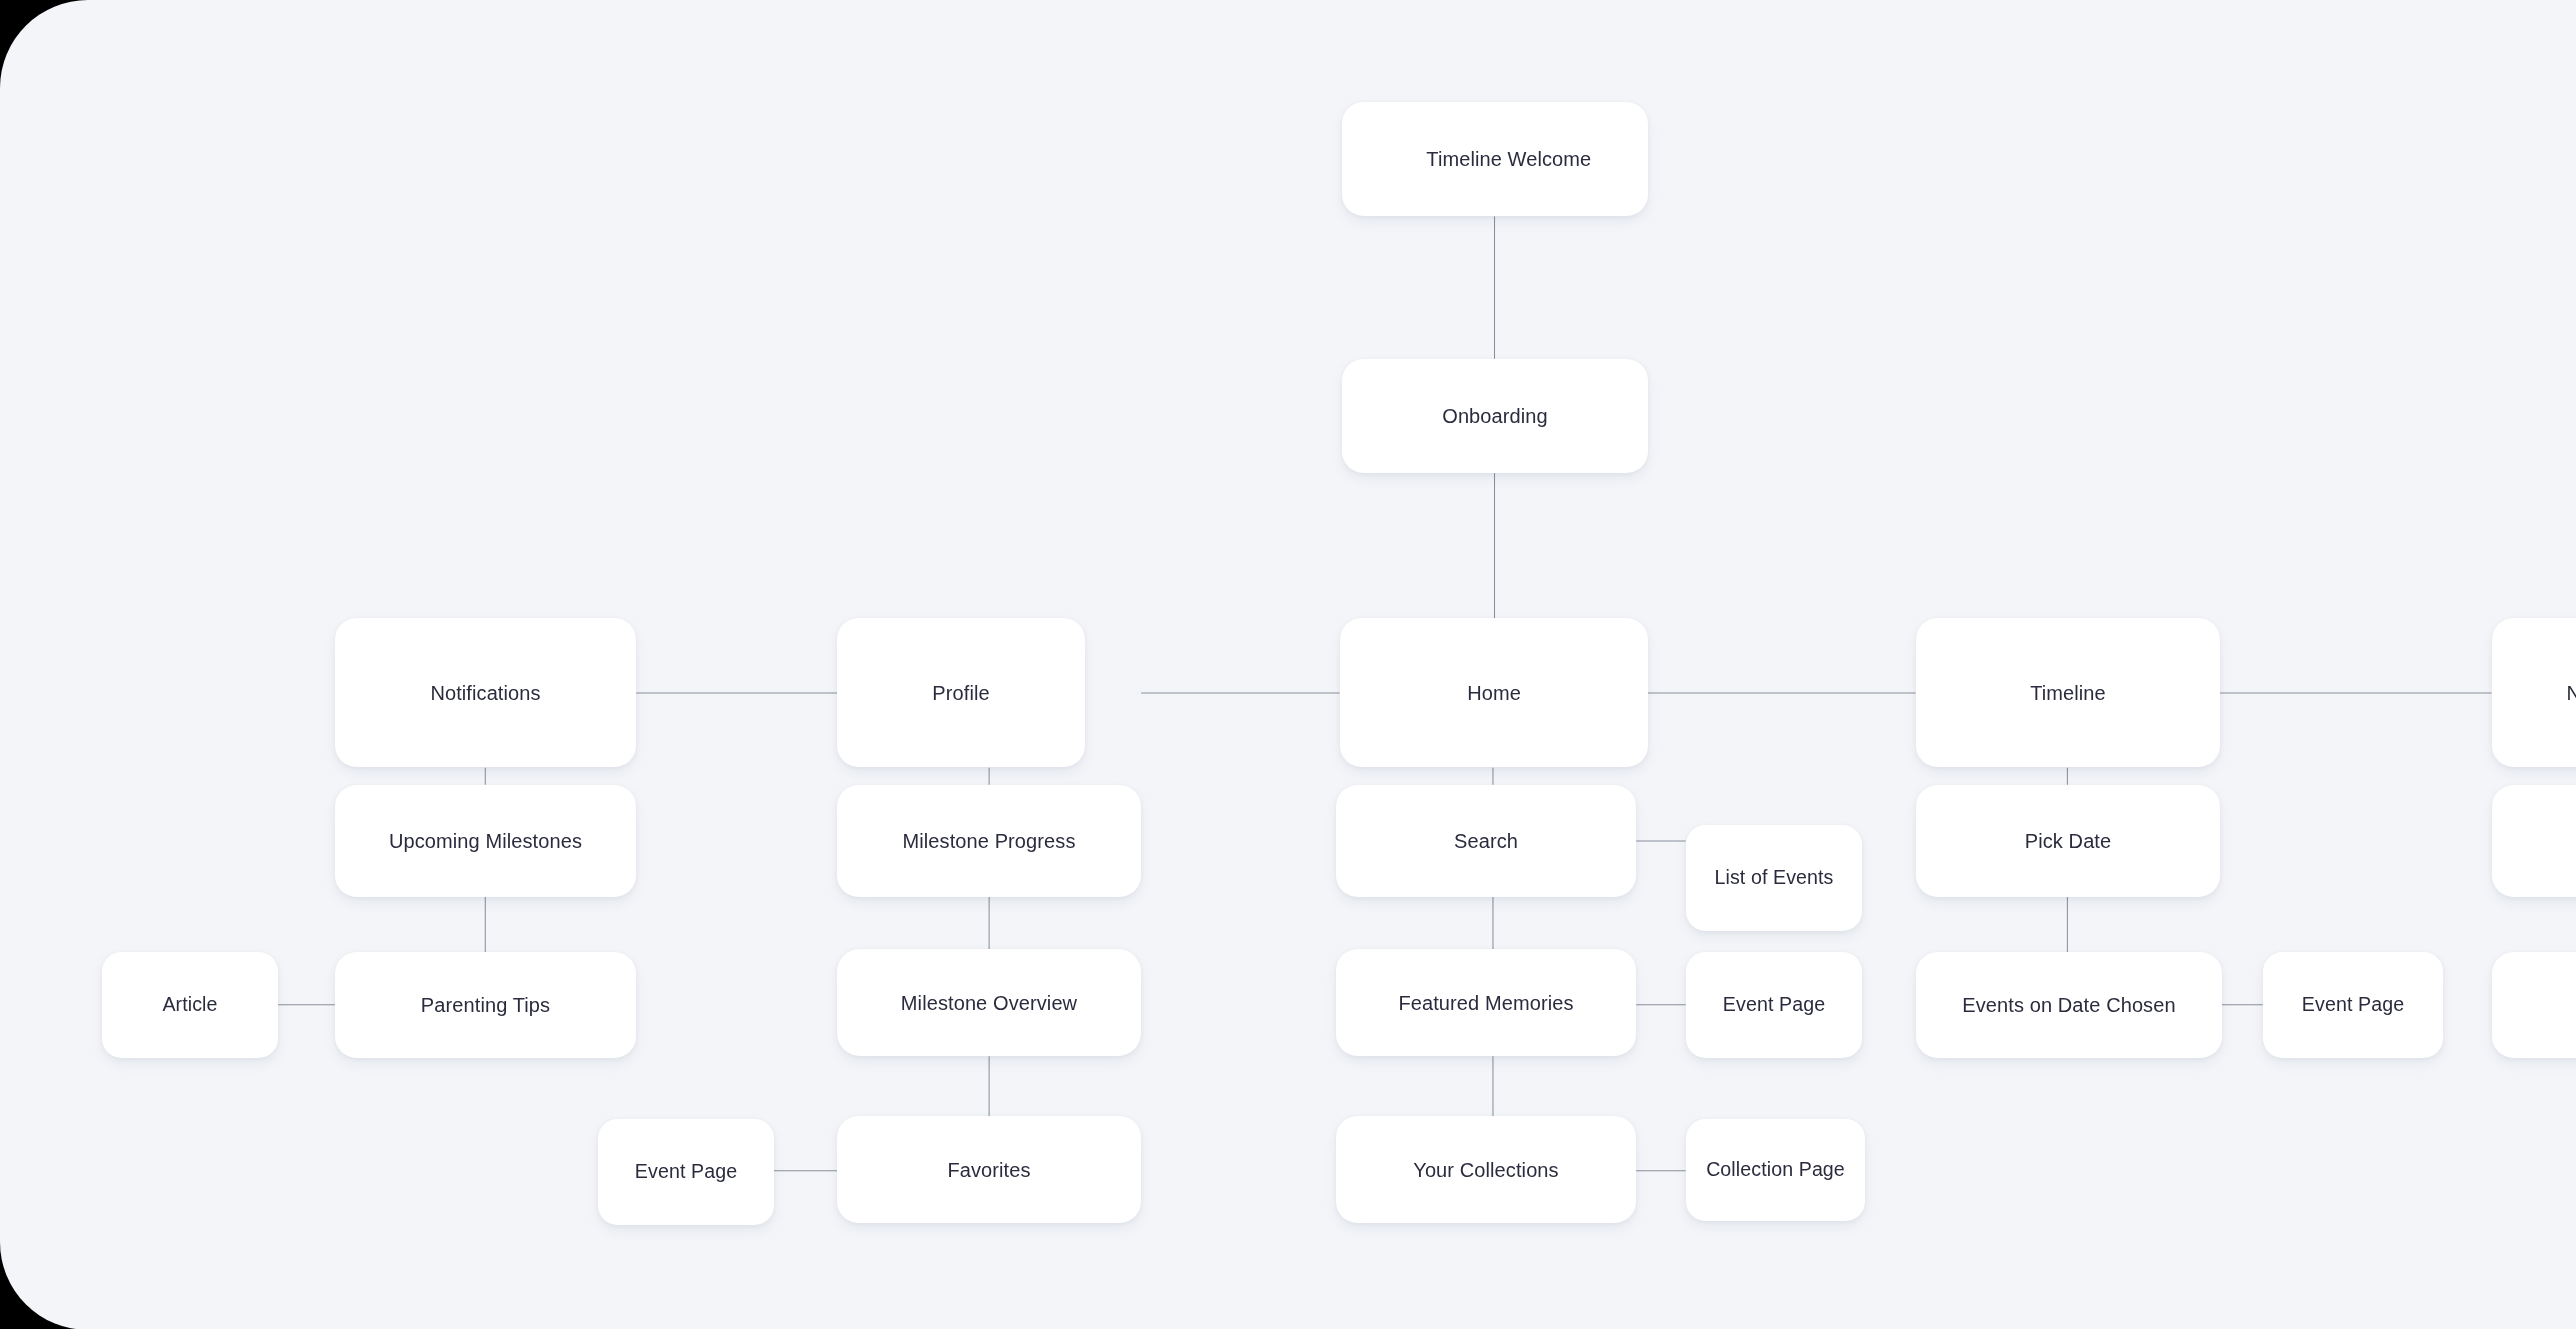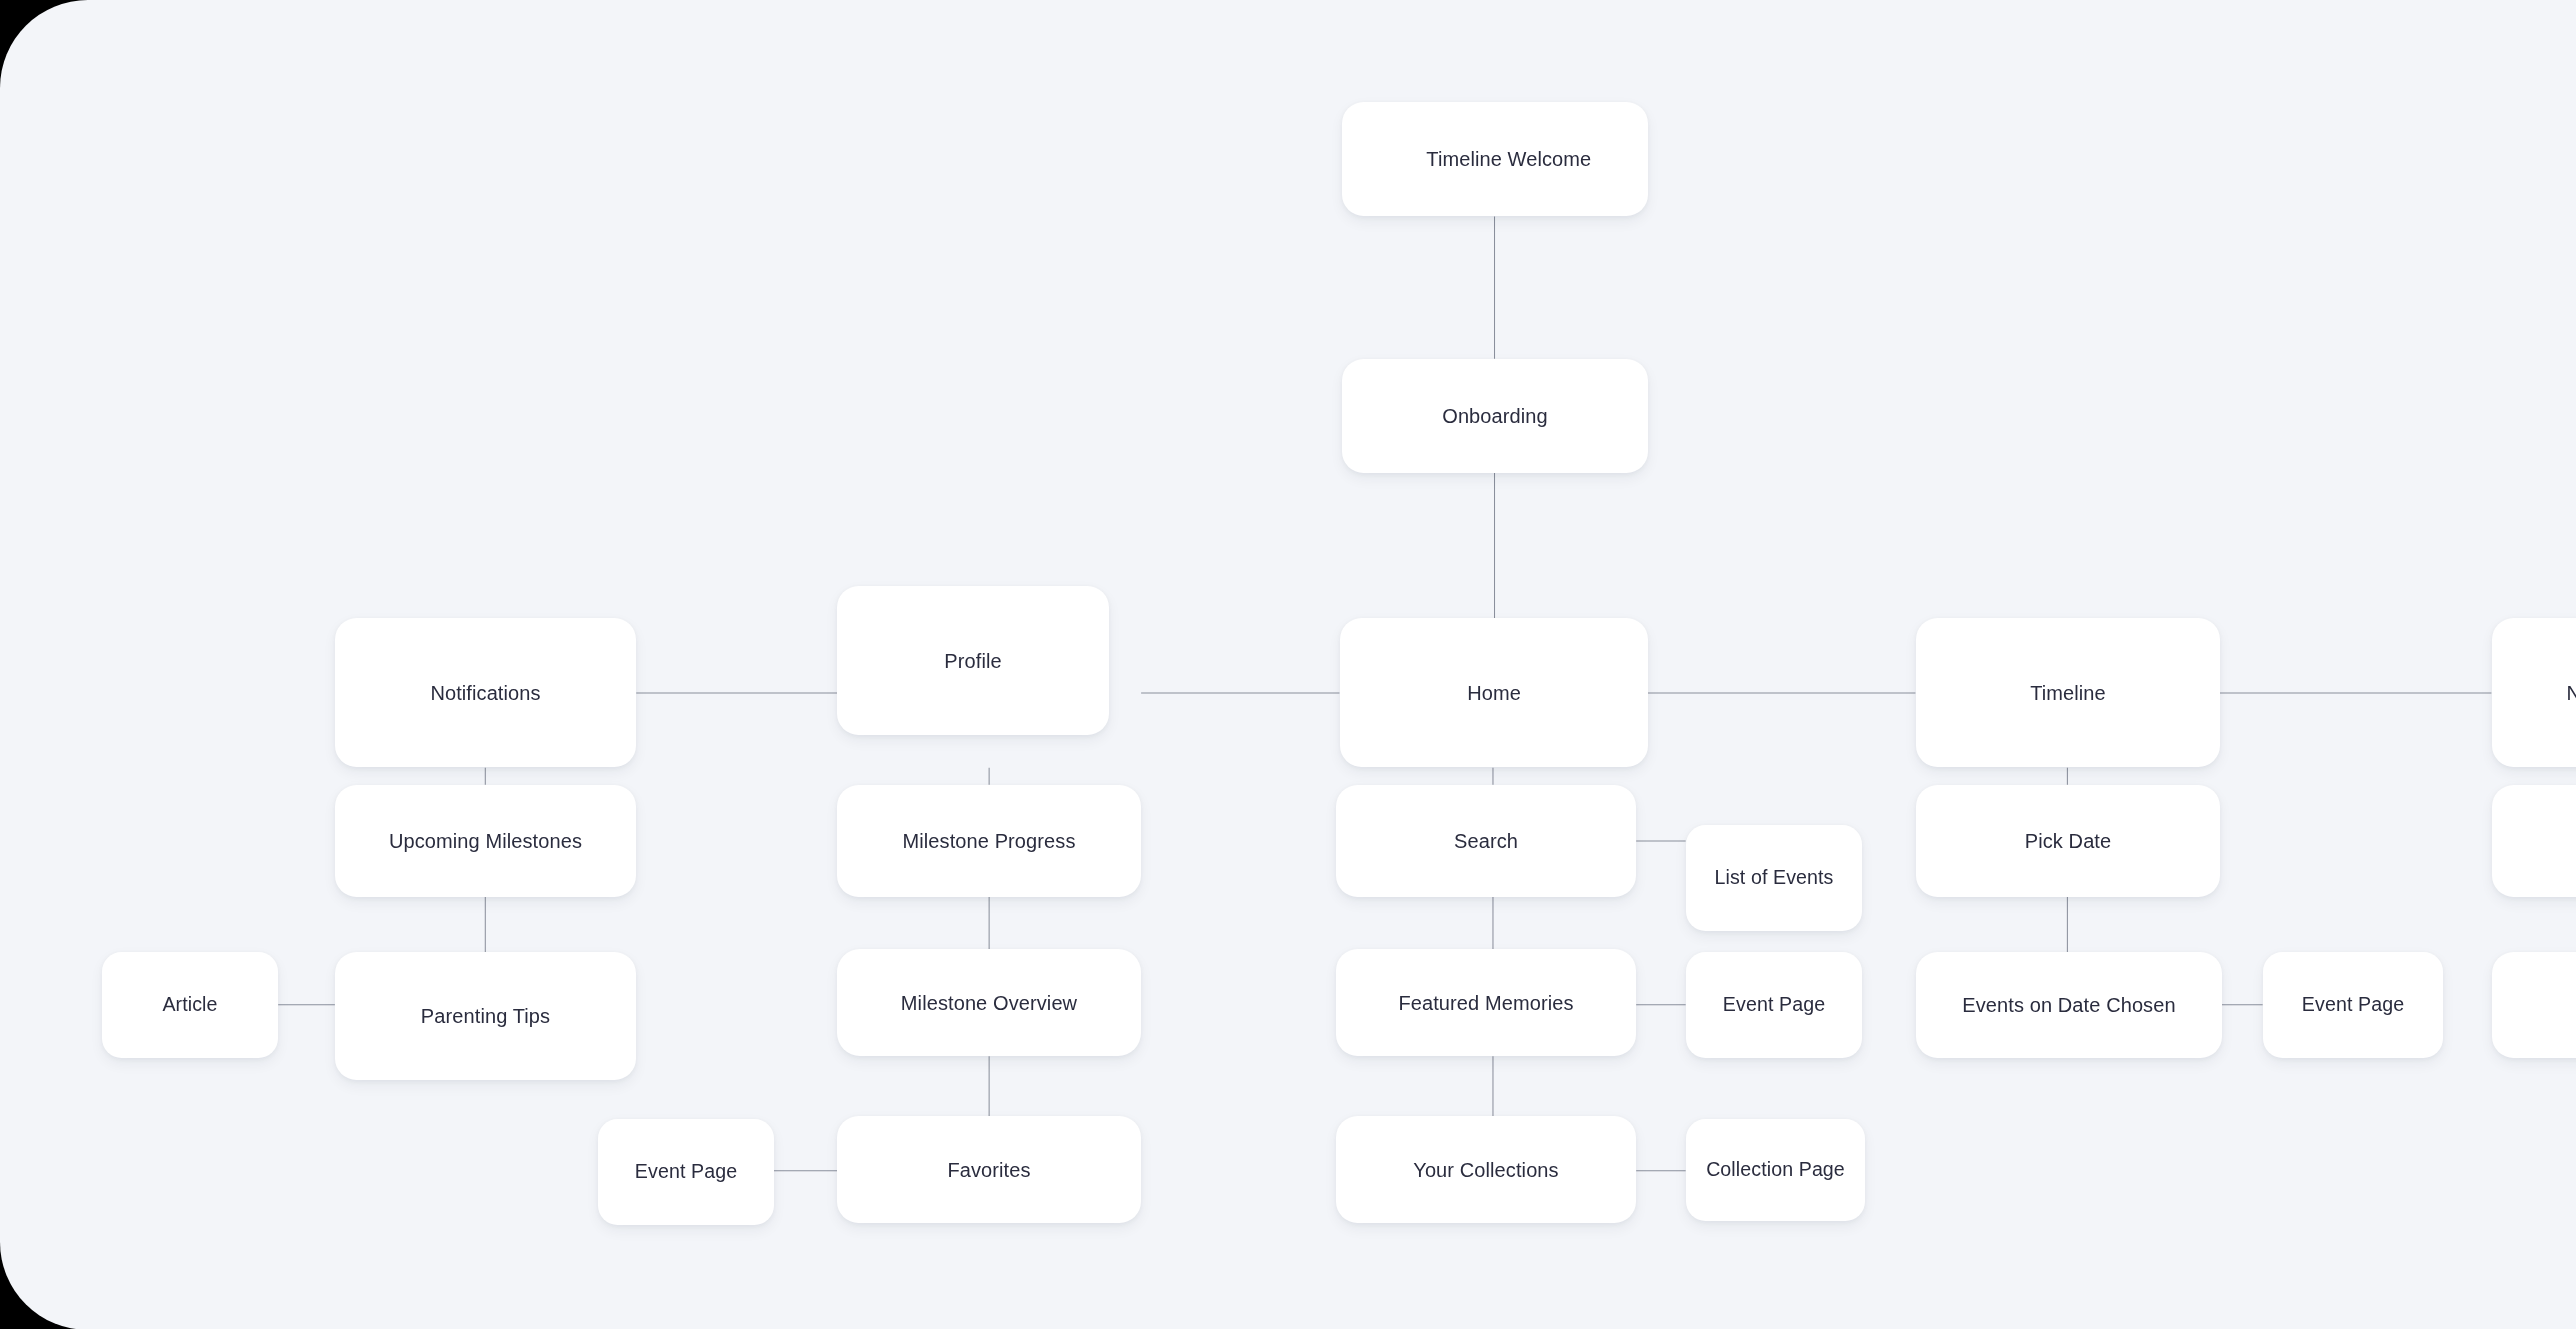--- a/index.html
+++ b/index.html
@@ -95,21 +95,21 @@
   <div id="nodes">
       <div class="node" style="left: 1342px; top: 102px; width: 306px; height: 114px; padding-left: 41px;">
         <span class="node-label">Timeline Welcome</span>
       </div>
       <div class="node" style="left: 1342px; top: 359px; width: 306px; height: 114px;">
         <span class="node-label">Onboarding</span>
       </div>
       <div class="node" style="left: 335px; top: 618px; width: 301px; height: 149px;">
         <span class="node-label">Notifications</span>
       </div>
-      <div class="node" style="left: 837px; top: 586px; width: 272px; height: 149px;">
+      <div class="node" style="left: 837px; top: 618px; width: 248px; height: 149px;">
         <span class="node-label">Profile</span>
       </div>
       <div class="node" style="left: 1340px; top: 618px; width: 308px; height: 149px;">
         <span class="node-label">Home</span>
       </div>
       <div class="node" style="left: 1916px; top: 618px; width: 304px; height: 149px;">
         <span class="node-label">Timeline</span>
       </div>
       <div class="node" style="left: 2492px; top: 618px; width: 308px; height: 149px;">
         <span class="node-label">Nav, Add Memory</span>
@@ -126,21 +126,21 @@
       <div class="node small" style="left: 1686px; top: 788px; width: 176px; height: 106px; margin-top: 37px;">
         <span class="node-label">List of Events</span>
       </div>
       <div class="node" style="left: 1916px; top: 785px; width: 304px; height: 112px;">
         <span class="node-label">Pick Date</span>
       </div>
       <div class="node" style="left: 2492px; top: 785px; width: 308px; height: 112px;"></div>
       <div class="node small" style="left: 102px; top: 952px; width: 176px; height: 106px;">
         <span class="node-label">Article</span>
       </div>
-      <div class="node" style="left: 335px; top: 952px; width: 301px; height: 128px;">
+      <div class="node" style="left: 335px; top: 952px; width: 301px; height: 106px;">
         <span class="node-label">Parenting Tips</span>
       </div>
       <div class="node" style="left: 837px; top: 949px; width: 304px; height: 107px; border-radius: 23px;">
         <span class="node-label">Milestone Overview</span>
       </div>
       <div class="node" style="left: 1336px; top: 949px; width: 300px; height: 107px;">
         <span class="node-label">Featured Memories</span>
       </div>
       <div class="node small" style="left: 1686px; top: 952px; width: 176px; height: 106px;">
         <span class="node-label">Event Page</span>

